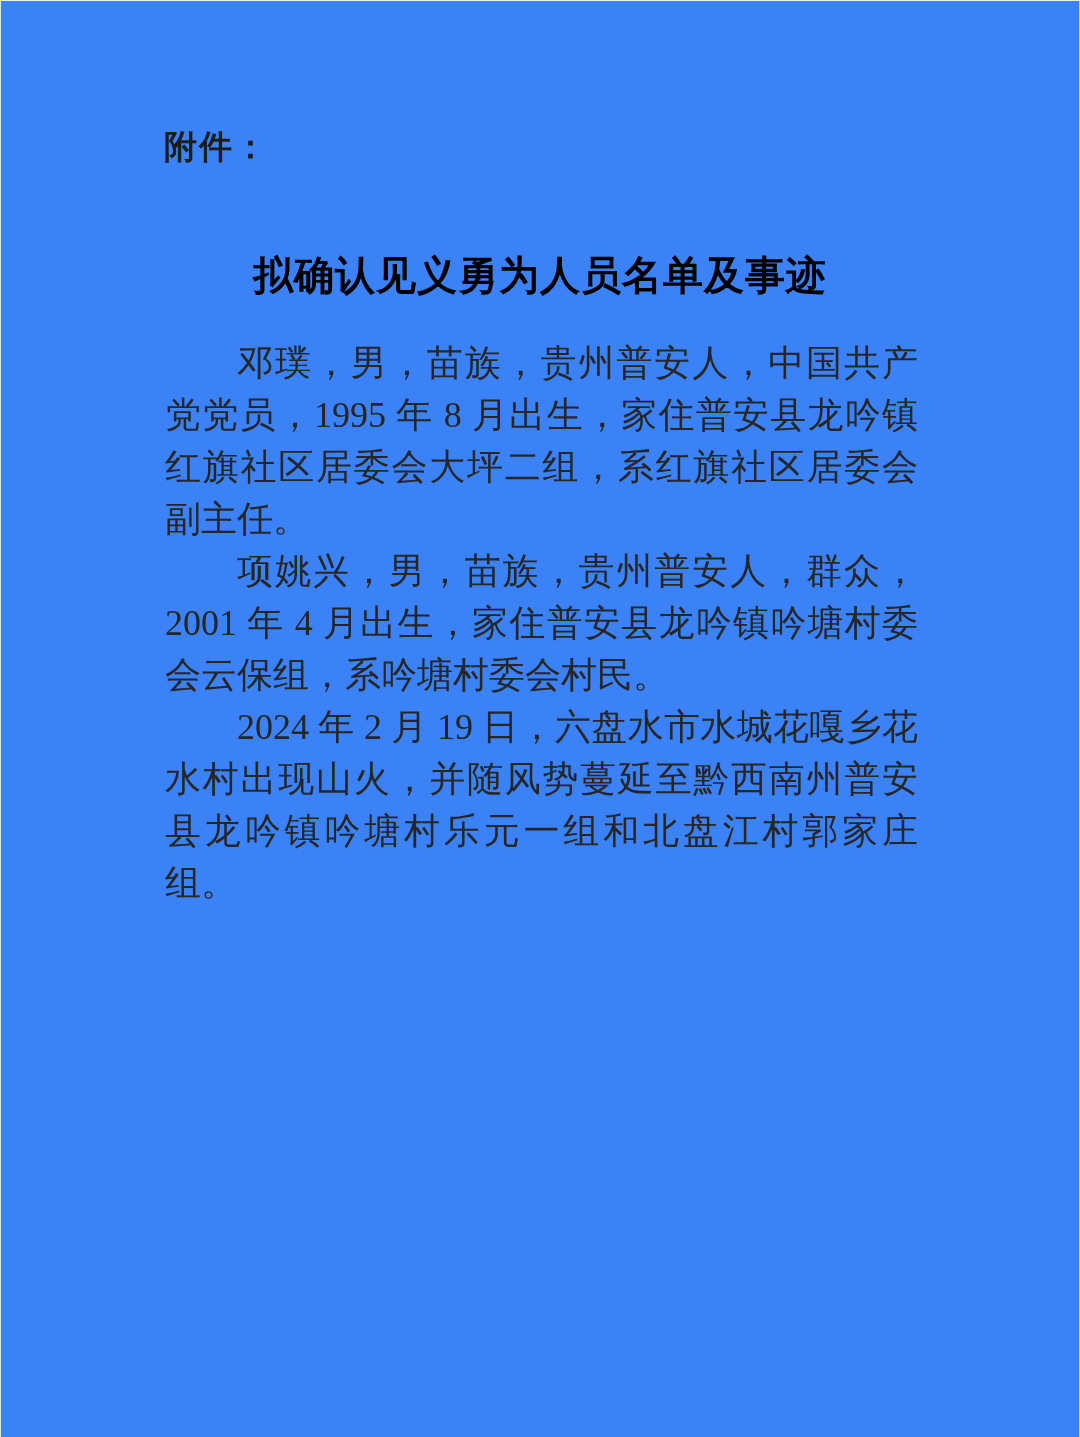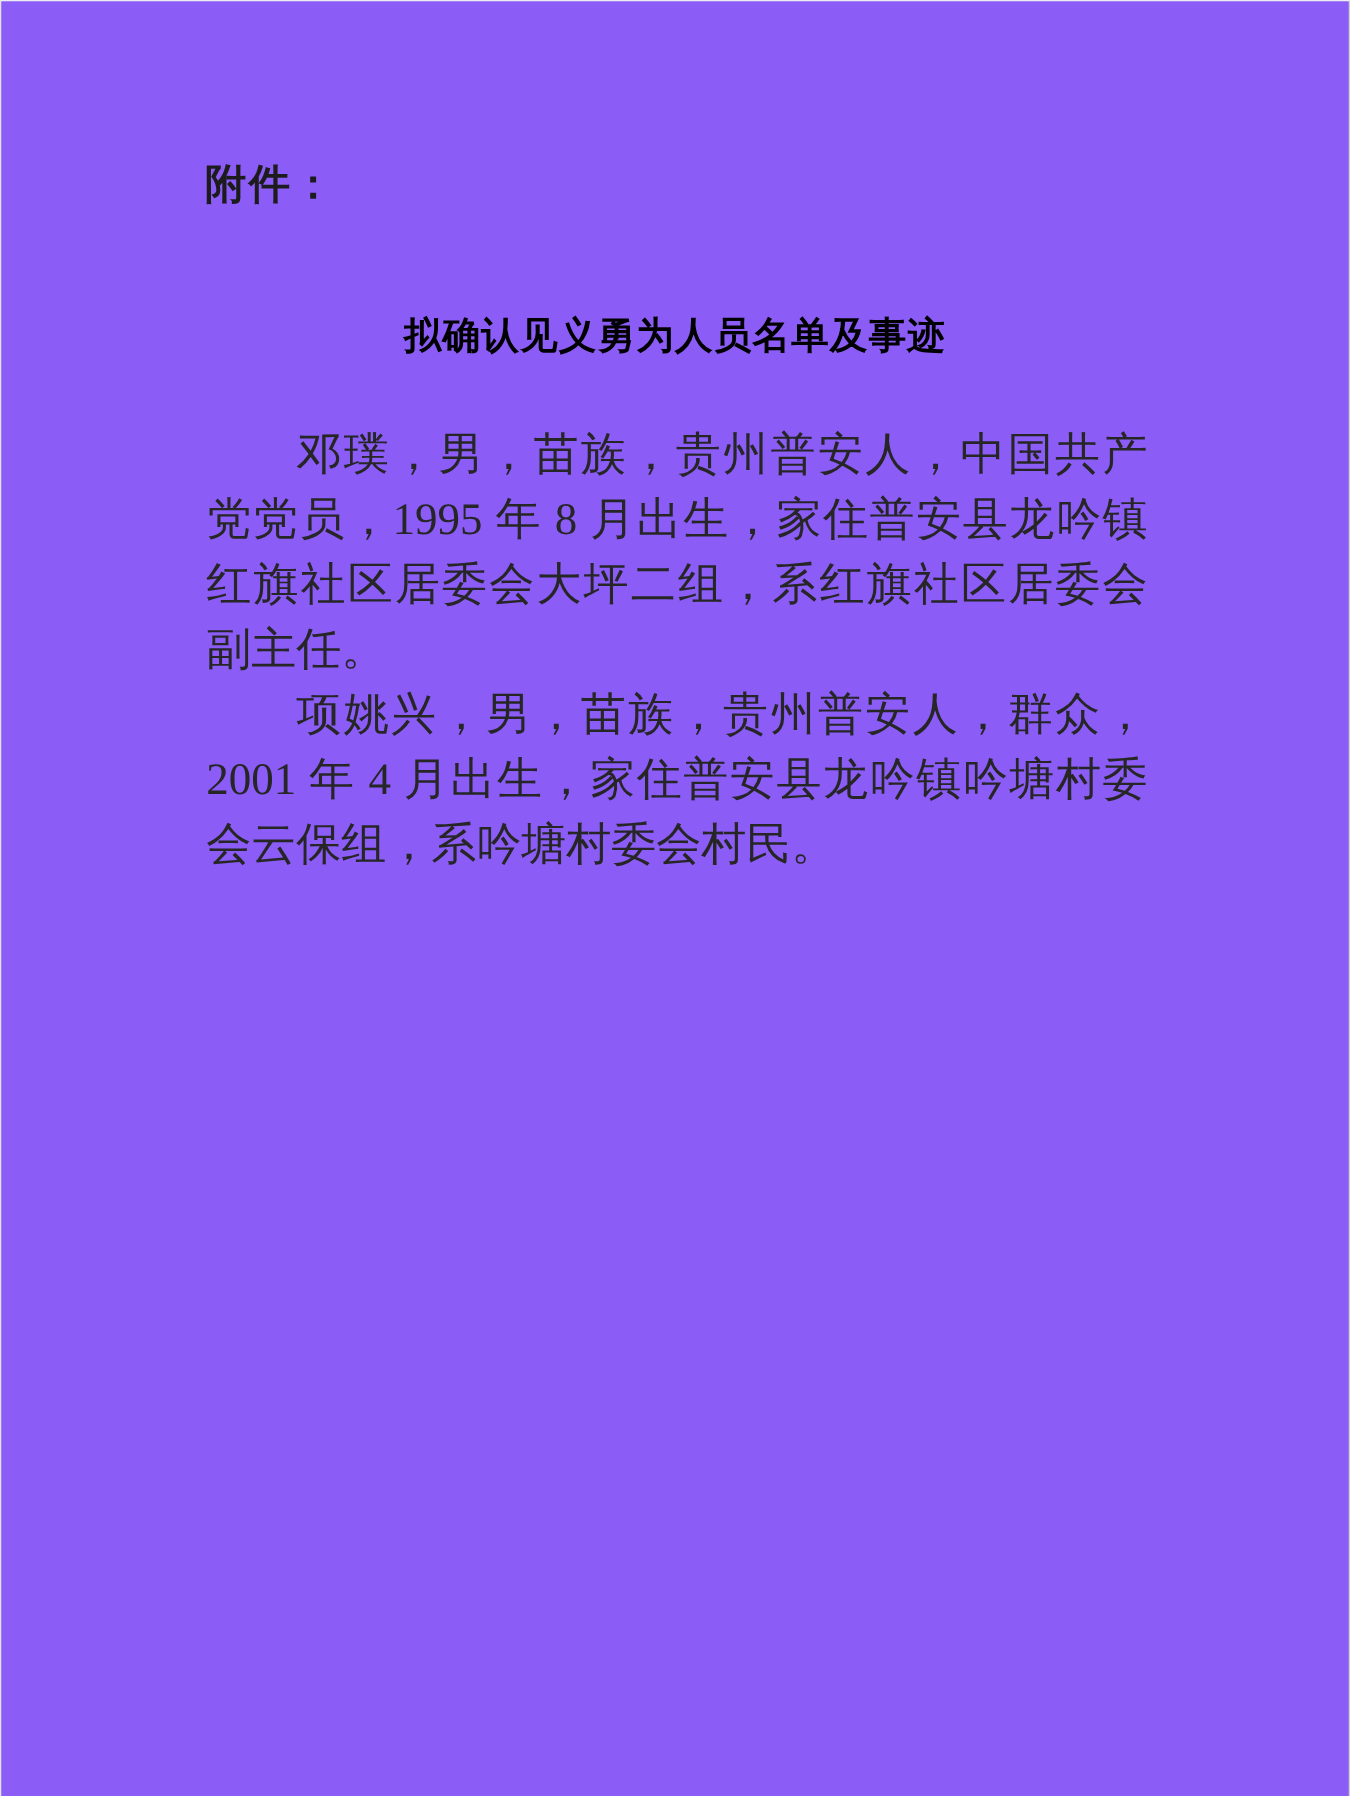--- a/index.html
+++ b/index.html
@@ -6,21 +6,21 @@
     margin: 0;
     padding: 0;
     background: #f2f2f2;
   }
   .page {
     position: relative;
     width: 1080px;
     height: 1437px;
     box-sizing: border-box;
     margin: 0 auto;
-    background: #8b5cf6;
+    background: #3b82f6;
     border-left: 1px solid #e3e3e3;
     border-right: 1px solid #cfcfcf;
     border-top: 1px solid #eeeeee;
     overflow: hidden;
   }
   .attachment-label {
     position: absolute;
     left: 163px;
     top: 124px;
     font-family: "Liberation Sans", sans-serif;
@@ -31,21 +31,21 @@
     letter-spacing: 2px;
   }
   .doc-title {
     position: absolute;
     top: 222px;
     left: 0;
     width: 100%;
     text-align: center;
     font-family: "Liberation Serif", serif;
     font-weight: 700;
-    font-size: 30px;
+    font-size: 40px;
     line-height: 52px;
     color: #000000;
     letter-spacing: 1px;
   }
   .doc-body {
     position: absolute;
     top: 336px;
     left: 164px;
     width: 753px;
     font-family: "Liberation Serif", serif;
@@ -65,14 +65,15 @@
 <body>
 
 <div class="page">
   <div class="attachment-label">附件：</div>
 
   <h1 class="doc-title">拟确认见义勇为人员名单及事迹</h1>
 
   <div class="doc-body">
     <p>邓璞，男，苗族，贵州普安人，中国共产党党员，1995 年 8 月出生，家住普安县龙吟镇红旗社区居委会大坪二组，系红旗社区居委会副主任。</p>
     <p>项姚兴，男，苗族，贵州普安人，群众，2001 年 4 月出生，家住普安县龙吟镇吟塘村委会云保组，系吟塘村委会村民。</p>
+    <p>2024 年 2 月 19 日，六盘水市水城花嘎乡花水村出现山火，并随风势蔓延至黔西南州普安县龙吟镇吟塘村乐元一组和北盘江村郭家庄组。</p>
   </div>
 </div>
 
 </body></html>

